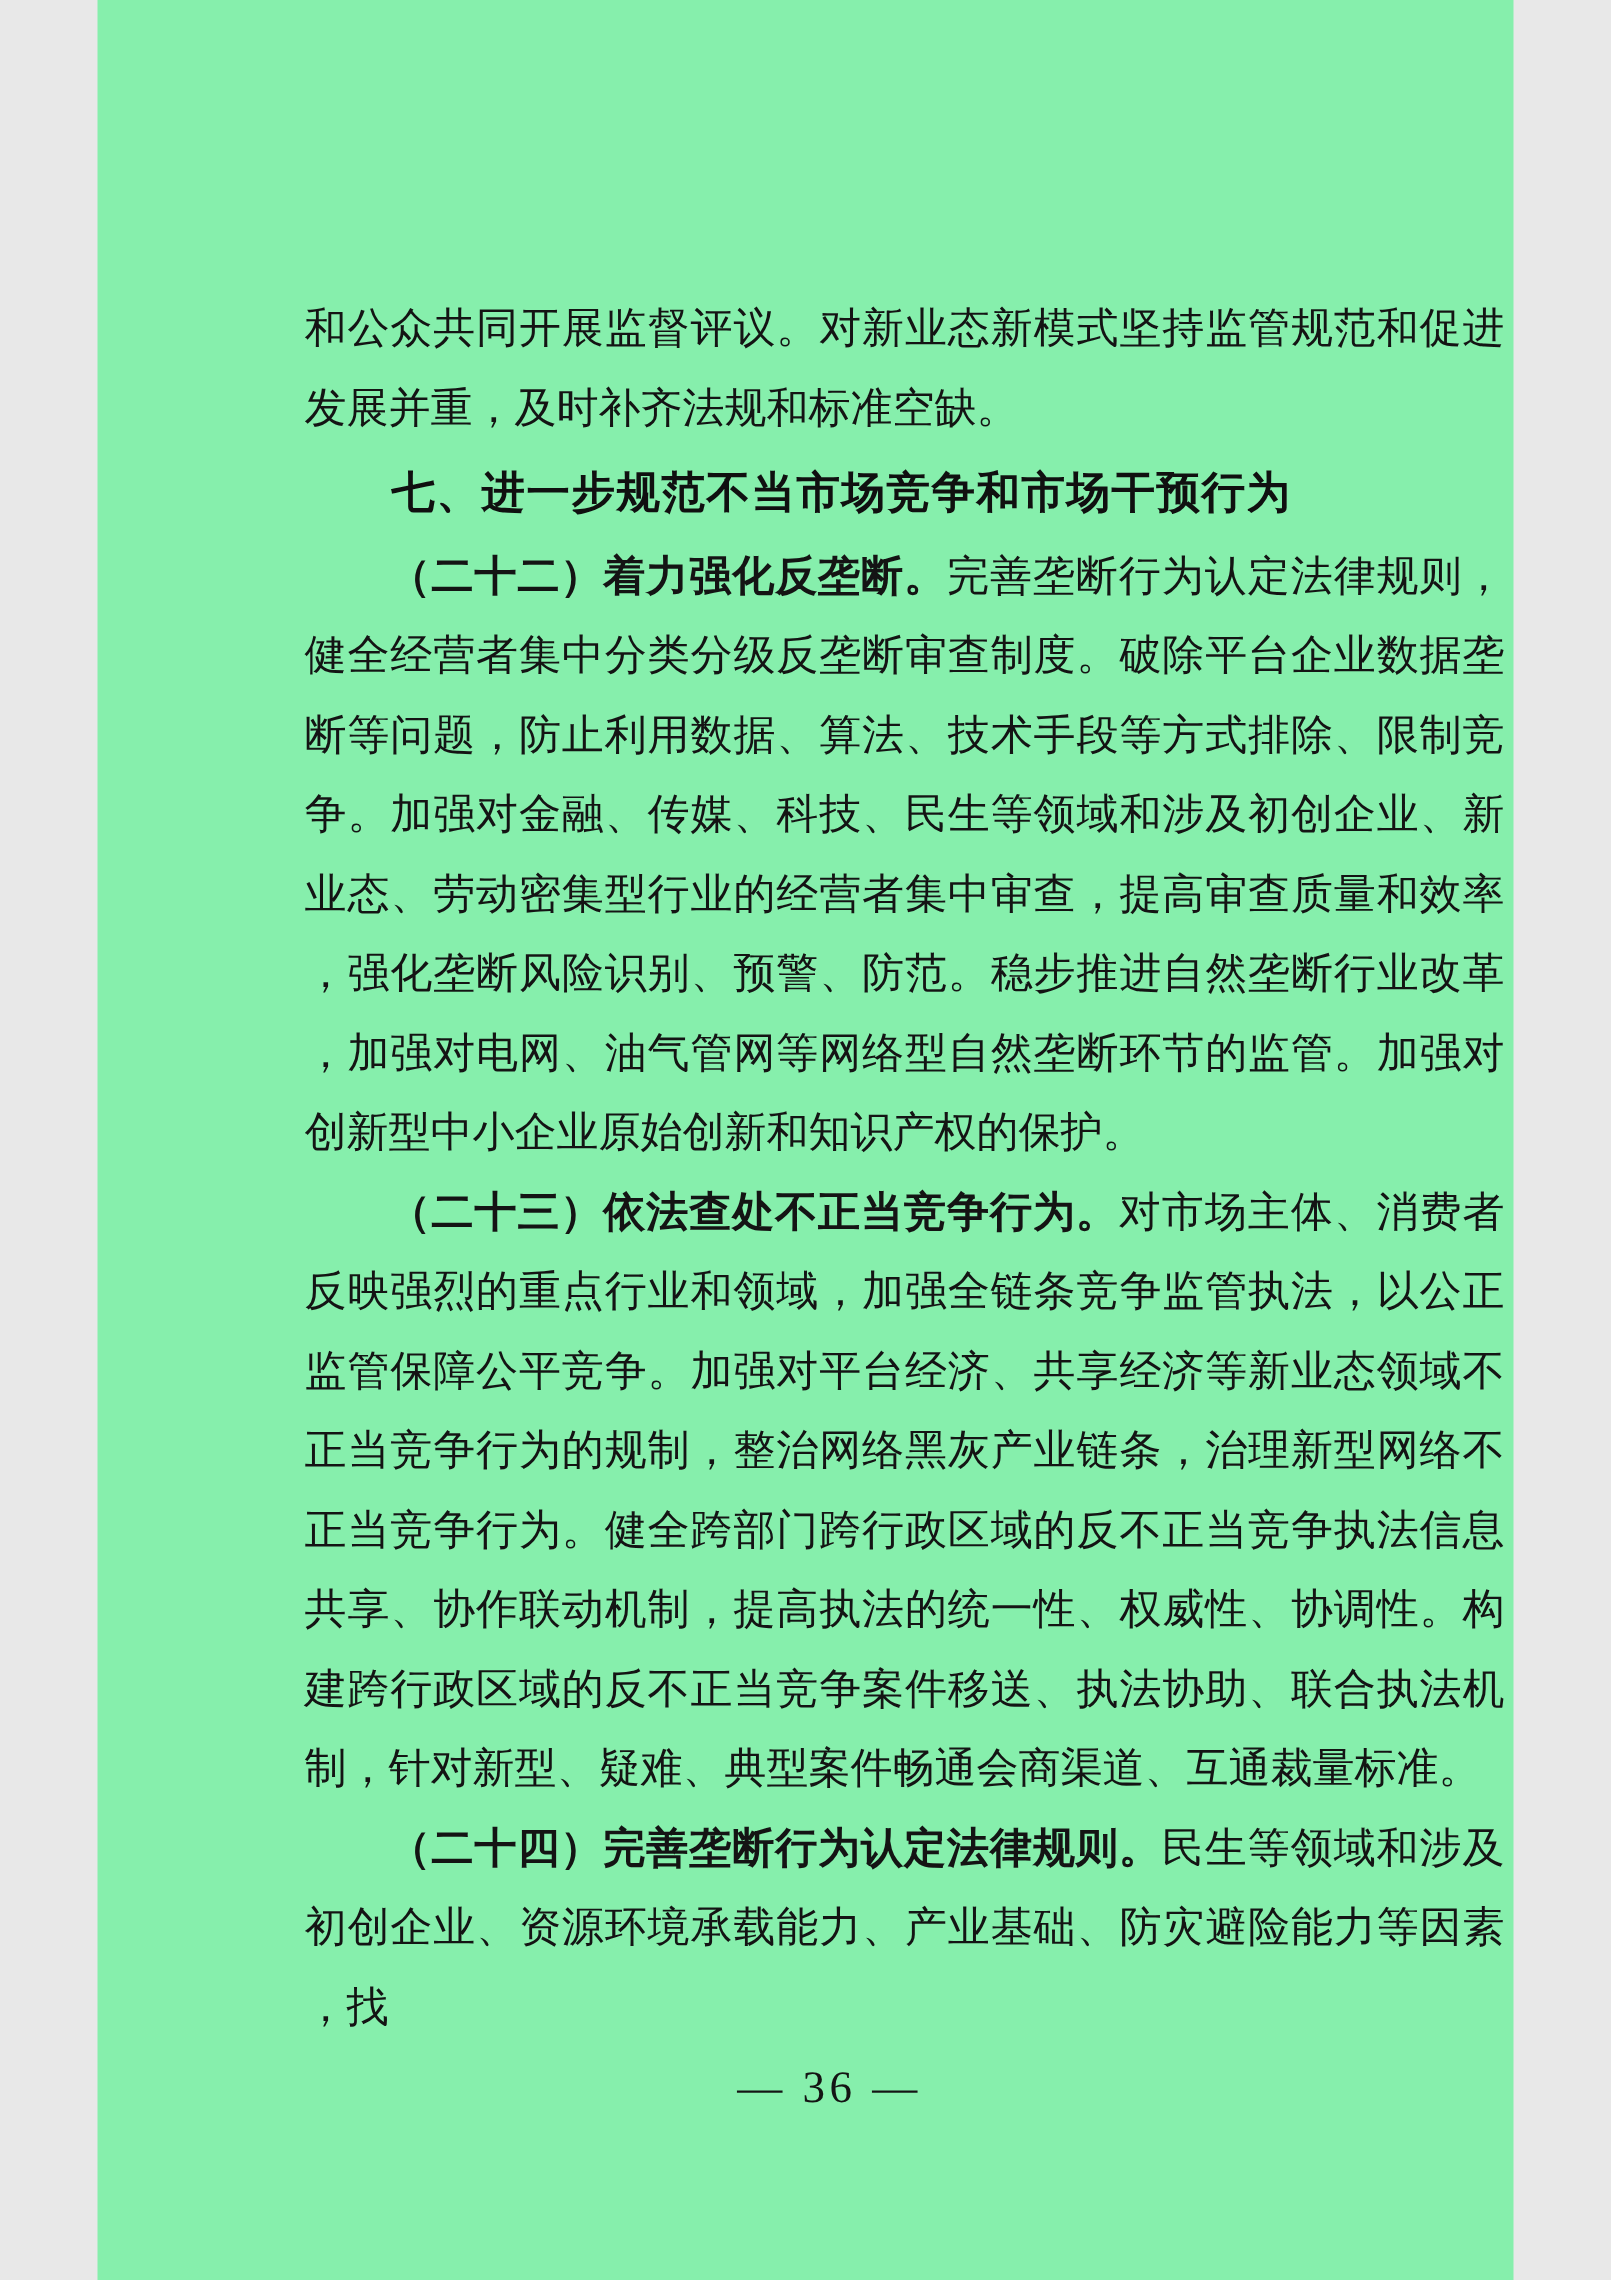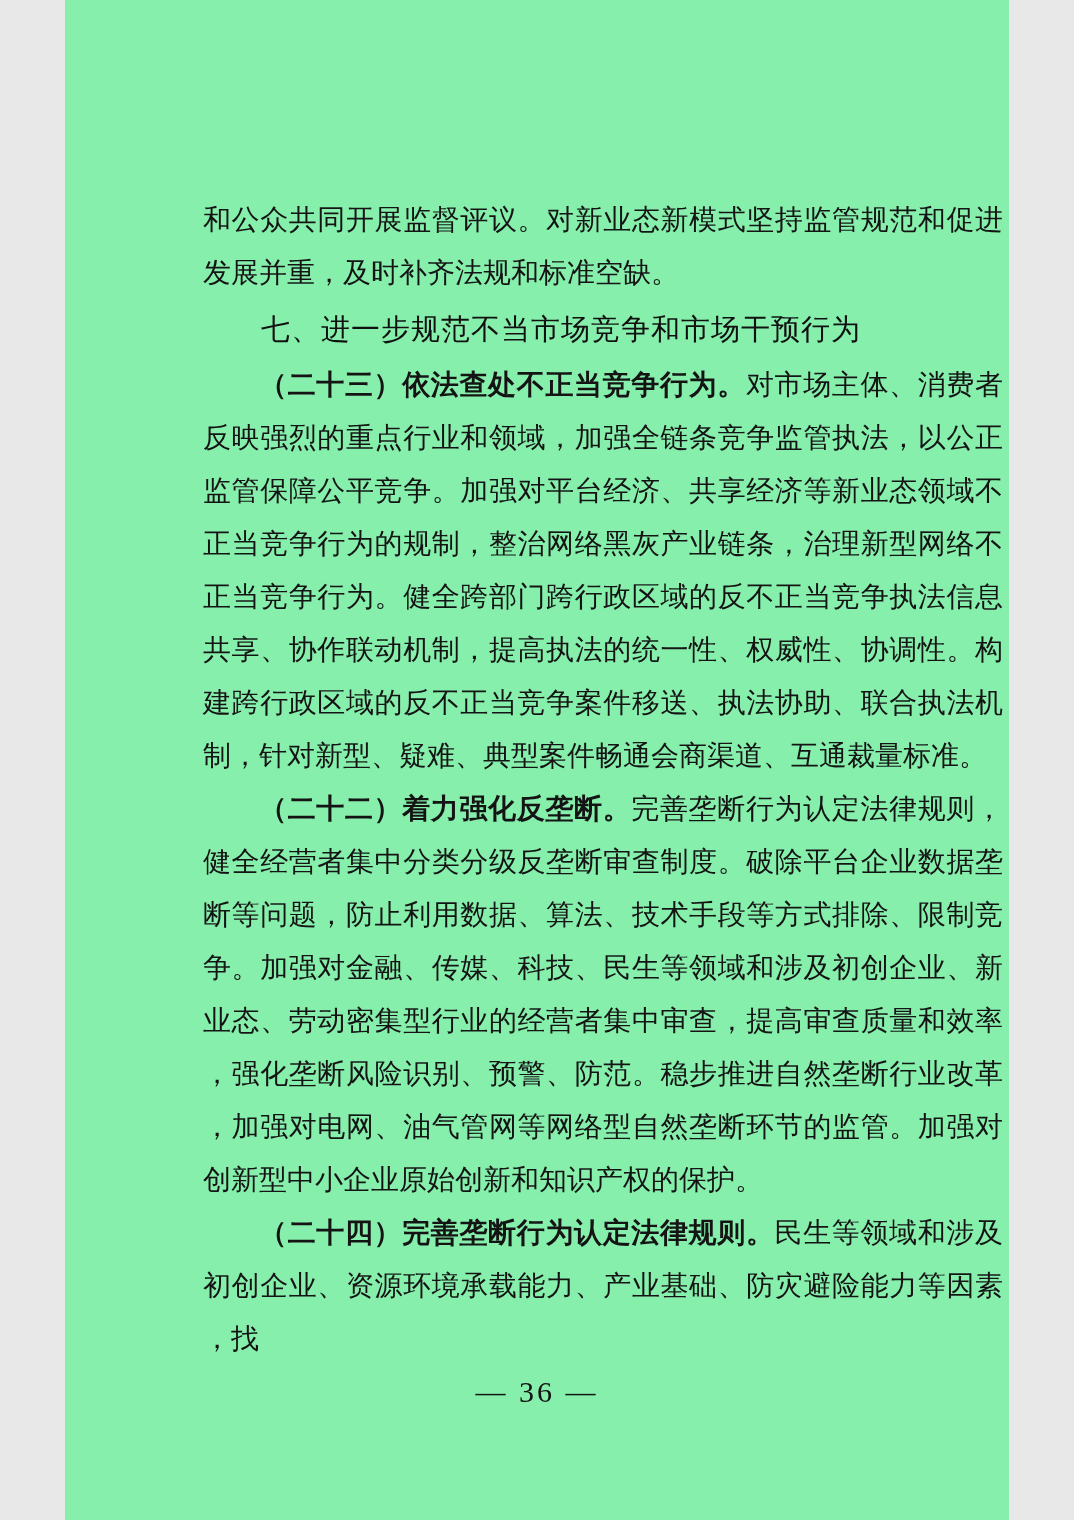--- a/index.html
+++ b/index.html
@@ -25,54 +25,54 @@
     margin: 0;
     text-align: justify;
     text-justify: inter-ideograph;
     word-break: break-all;
     line-break: anywhere;
   }
   .para.indent { text-indent: 2em; }
   .heading {
     margin: 4px 0 2px 0;
     font-family: "Liberation Sans", "DejaVu Sans", sans-serif;
-    font-weight: 400;
+    font-weight: 700;
     font-size: 29px;
     line-height: 53px;
     text-indent: 2em;
     letter-spacing: 1px;
     color: #101010;
     text-align: left;
   }
   .lead { font-weight: 700; }
   .footer {
     position: absolute;
-    left: 0;
+    left: 16px;
     top: 1372px;
     width: 100%;
     text-align: center;
     font-family: "Liberation Serif", "DejaVu Serif", serif;
     font-size: 30px;
     line-height: 40px;
     letter-spacing: 3px;
     color: #141414;
   }
 </style>
 </head>
 <body>
 
 <div class="page">
   <div class="content">
 
     <p class="para"><span>和公众共同开展监督评议。对新业态新模式坚持监管规范和促进发展并重，及时补齐法规和标准空缺。</span></p>
 
     <h2 class="heading">七、进一步规范不当市场竞争和市场干预行为</h2>
 
+    <p class="para indent"><span class="lead">（二十二）着力强化反垄断。</span><span>完善垄断行为认定法律规则，健全经营者集中分类分级反垄断审查制度。破除平台企业数据垄断等问题，防止利用数据、算法、技术手段等方式排除、限制竞争。加强对金融、传媒、科技、民生等领域和涉及初创企业、新业态、劳动密集型行业的经营者集中审查，提高审查质量和效率，强化垄断风险识别、预警、防范。稳步推进自然垄断行业改革，加强对电网、油气管网等网络型自然垄断环节的监管。加强对创新型中小企业原始创新和知识产权的保护。</span></p>
+
     <p class="para indent"><span class="lead">（二十三）依法查处不正当竞争行为。</span><span>对市场主体、消费者反映强烈的重点行业和领域，加强全链条竞争监管执法，以公正监管保障公平竞争。加强对平台经济、共享经济等新业态领域不正当竞争行为的规制，整治网络黑灰产业链条，治理新型网络不正当竞争行为。健全跨部门跨行政区域的反不正当竞争执法信息共享、协作联动机制，提高执法的统一性、权威性、协调性。构建跨行政区域的反不正当竞争案件移送、执法协助、联合执法机制，针对新型、疑难、典型案件畅通会商渠道、互通裁量标准。</span></p>
-
-    <p class="para indent"><span class="lead">（二十二）着力强化反垄断。</span><span>完善垄断行为认定法律规则，健全经营者集中分类分级反垄断审查制度。破除平台企业数据垄断等问题，防止利用数据、算法、技术手段等方式排除、限制竞争。加强对金融、传媒、科技、民生等领域和涉及初创企业、新业态、劳动密集型行业的经营者集中审查，提高审查质量和效率，强化垄断风险识别、预警、防范。稳步推进自然垄断行业改革，加强对电网、油气管网等网络型自然垄断环节的监管。加强对创新型中小企业原始创新和知识产权的保护。</span></p>
 
     <p class="para indent"><span class="lead">（二十四）完善垄断行为认定法律规则。</span><span>民生等领域和涉及初创企业、资源环境承载能力、产业基础、防灾避险能力等因素，找</span></p>
 
   </div>
 
   <div class="footer">— 36 —</div>
 </div>
 
 </body></html>

